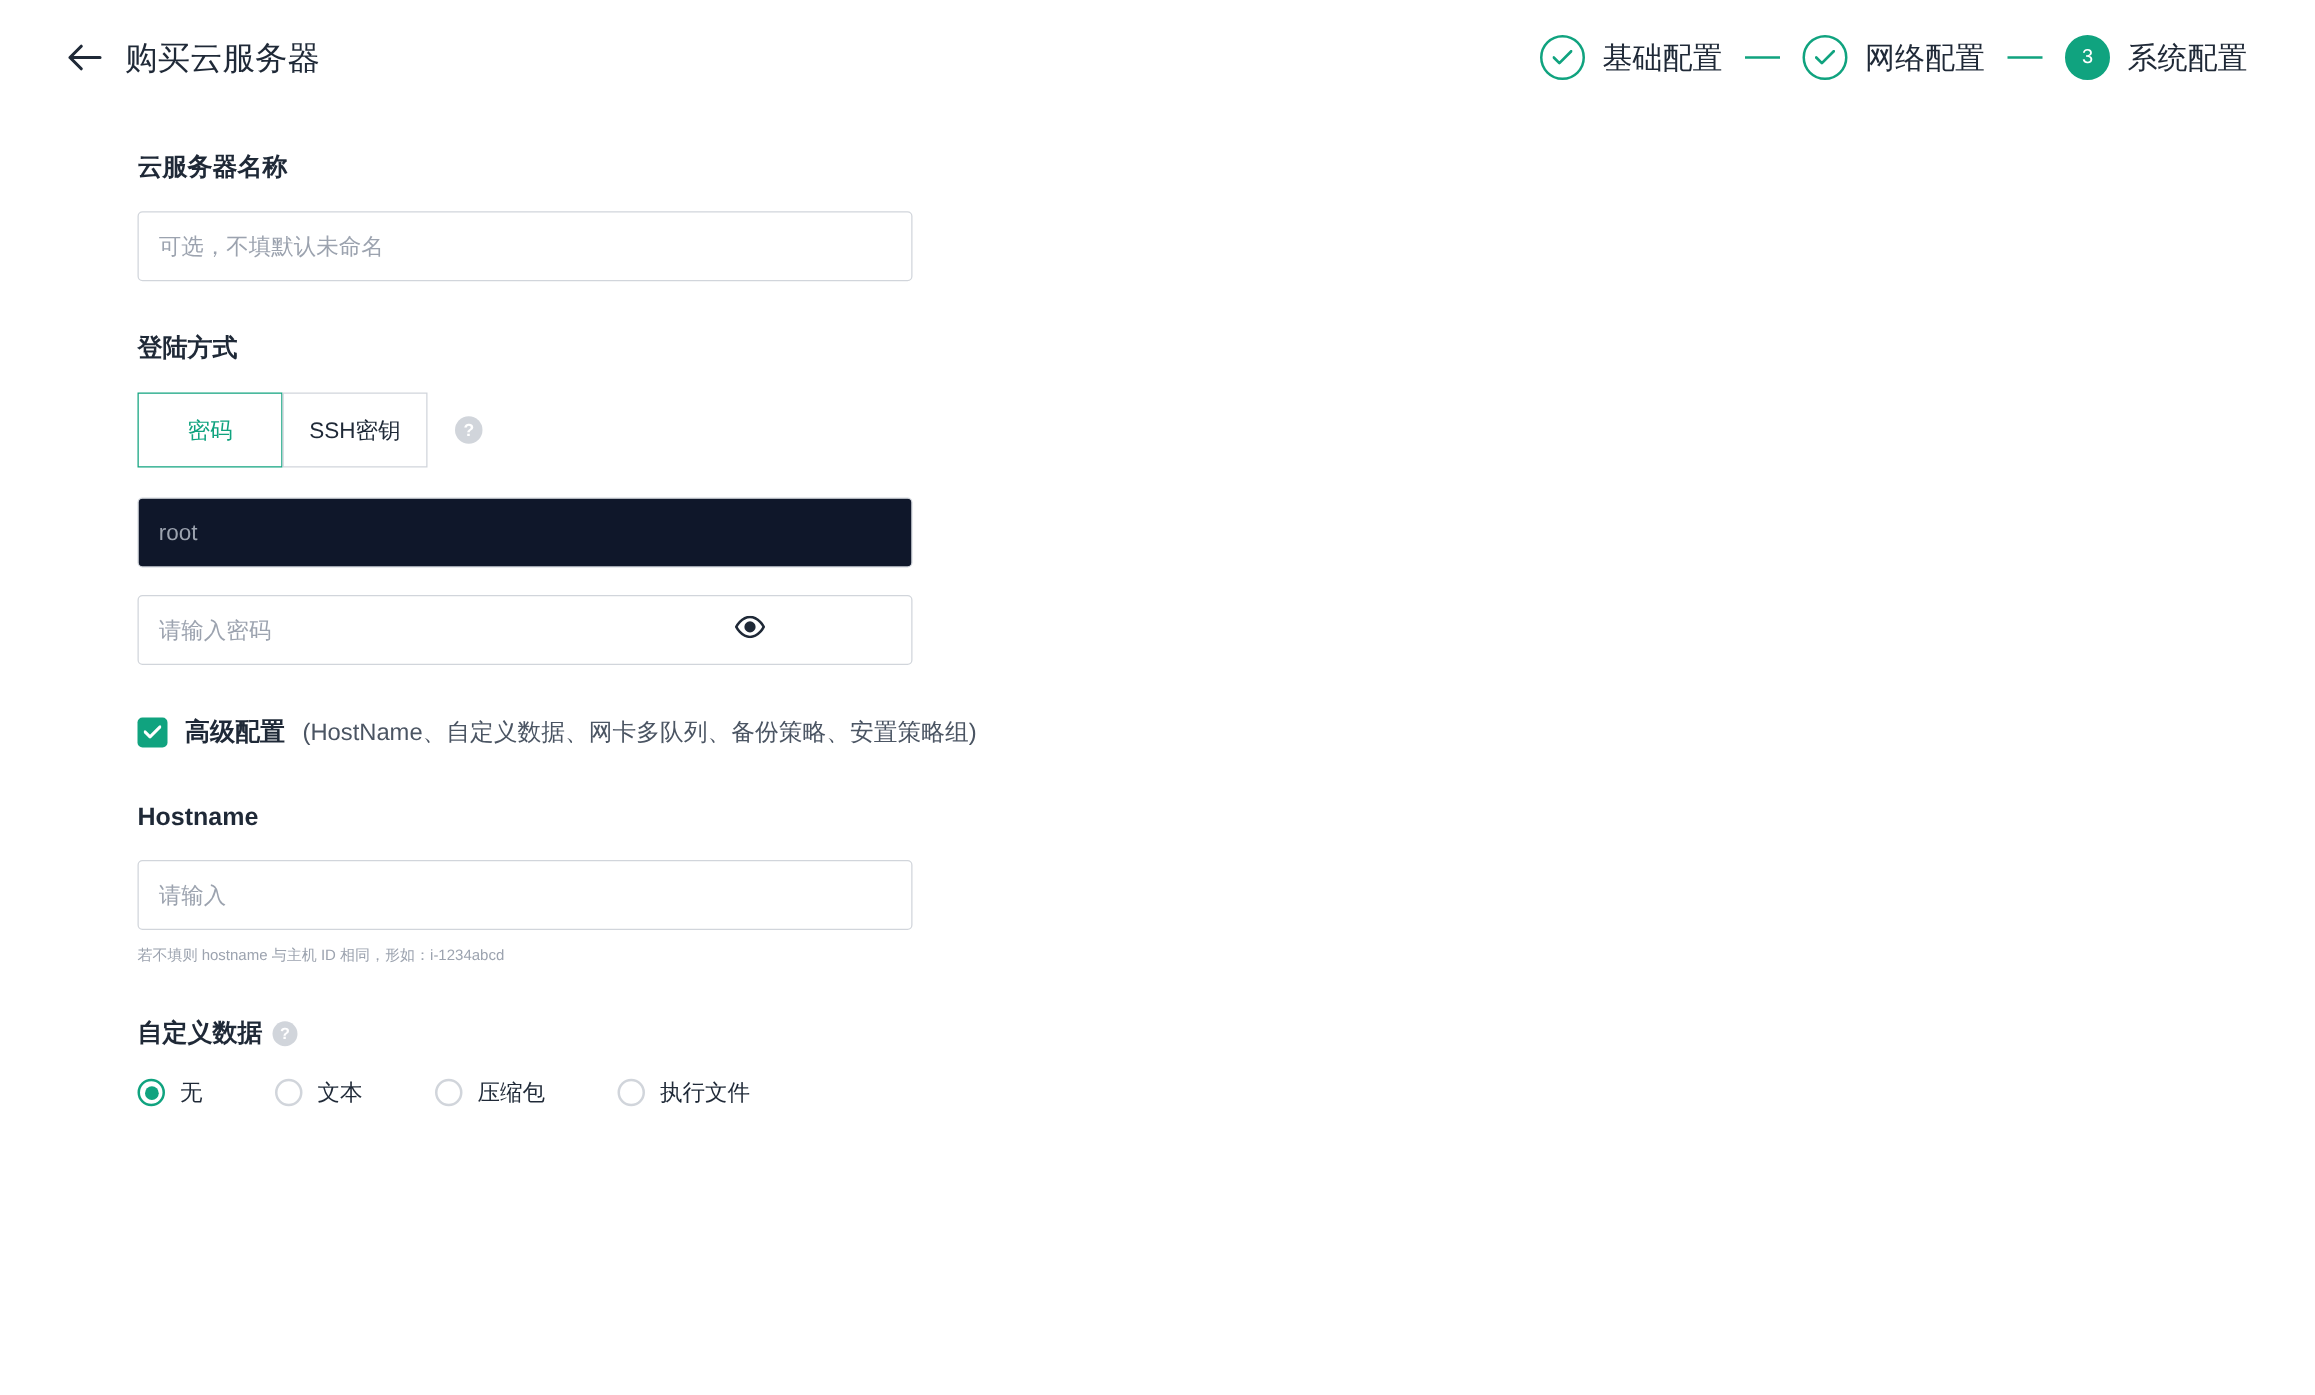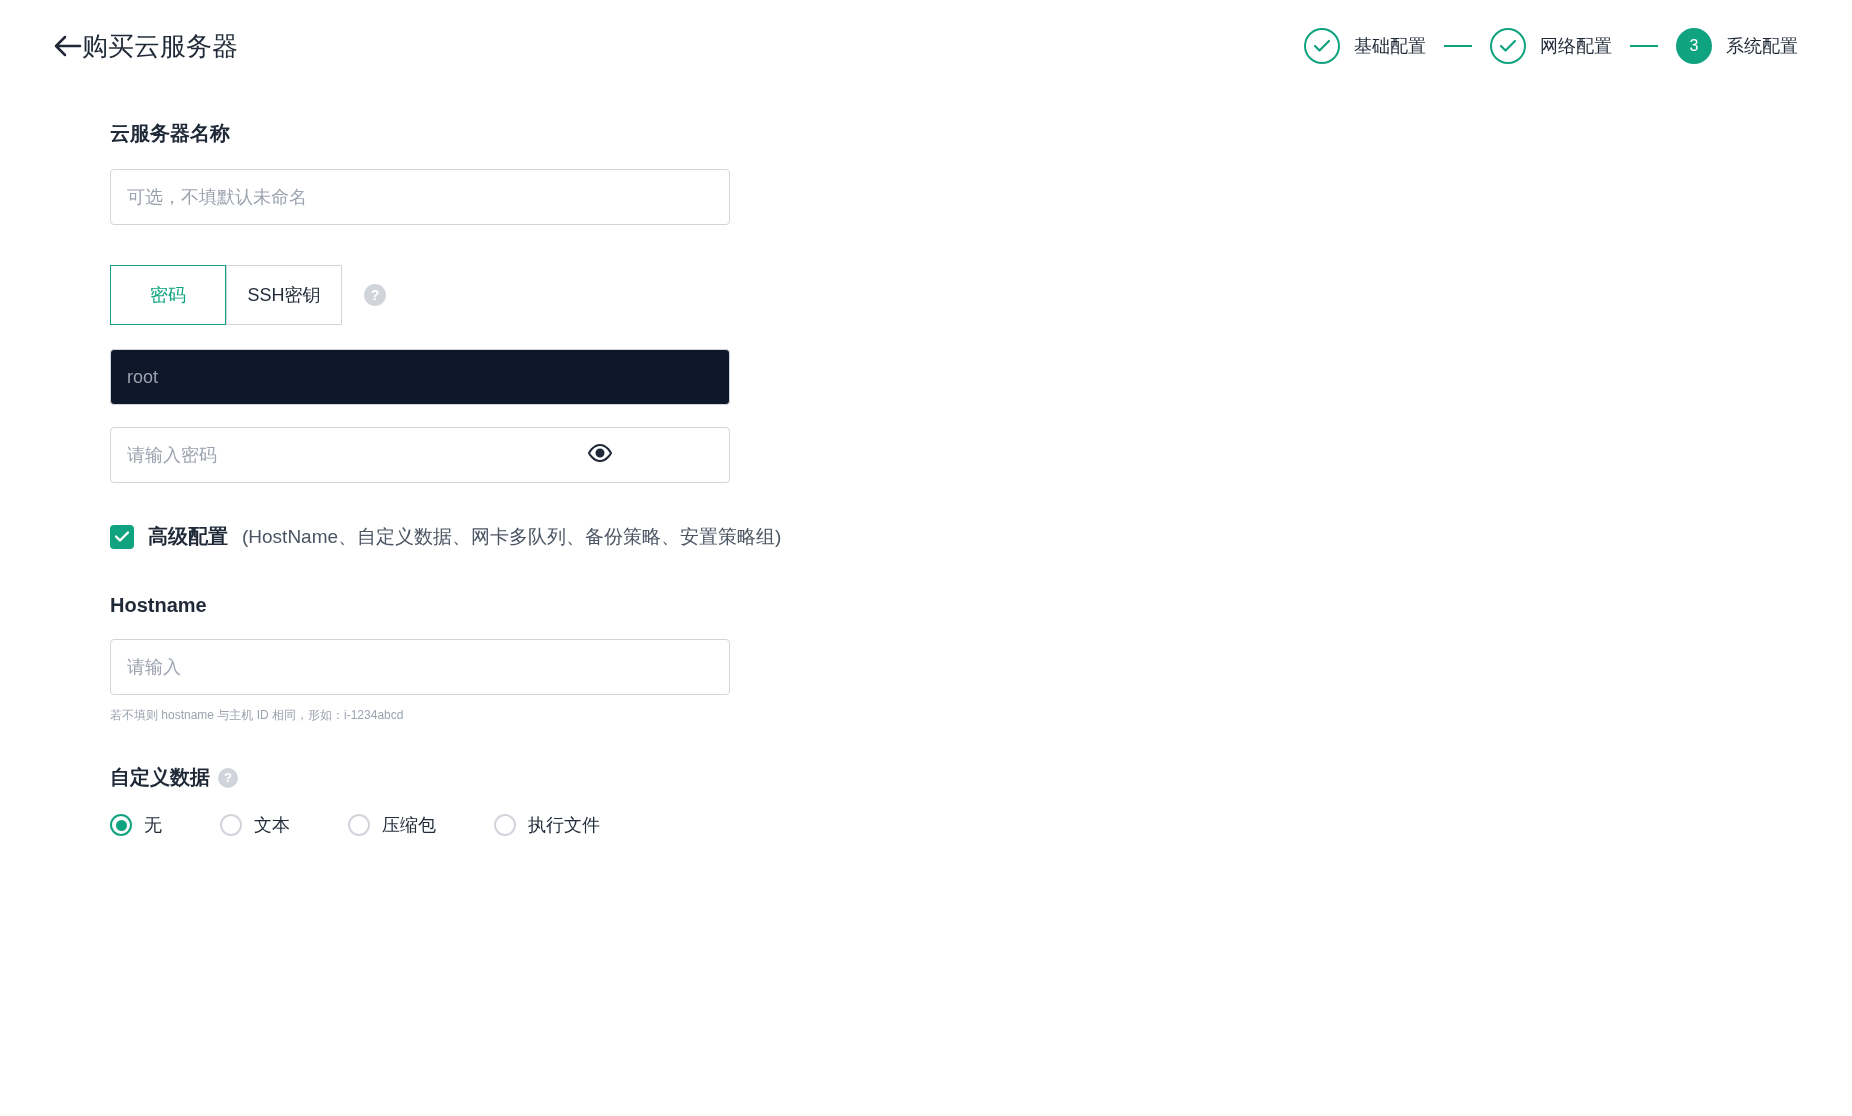--- a/index.html
+++ b/index.html
@@ -19,20 +19,21 @@
     }
     .header {
       display: flex;
       align-items: center;
       justify-content: space-between;
       margin-bottom: 56px;
     }
     .title-group {
       display: flex;
       align-items: center;
+      gap: 18px;
     }
     .back-arrow {
       width: 28px;
       height: 28px;
       cursor: pointer;
       display: flex;
       align-items: center;
       justify-content: center;
     }
     .page-title {
@@ -62,21 +63,21 @@
       background: #fff;
     }
     .step-circle.active {
       background: #10a37f;
       border-color: #10a37f;
       color: #fff;
       font-size: 16px;
       font-weight: 500;
     }
     .step-label {
-      font-size: 18px;
+      font-size: 24px;
       color: #1f2937;
       font-weight: 500;
     }
     .step-divider {
       width: 28px;
       height: 2px;
       background: #10a37f;
     }
     .form-content {
       padding-left: 56px;
@@ -285,20 +286,21 @@
   </div>
 
   <div class="form-content">
 
     <div class="form-section">
       <div class="section-label">云服务器名称</div>
       <input type="text" class="input-text" placeholder="可选，不填默认未命名" style="">
     </div>
 
     <div class="form-section">
+      <div class="section-label">登陆方式</div>
       <div class="tabs">
         <div class="tab active">密码</div>
         <div class="tab">SSH密钥</div>
         <span class="help-icon">?</span>
       </div>
       <div class="input-stack">
         <input type="text" class="input-text" disabled="" value="root" style="">
         <div class="password-wrapper">
           <input type="password" class="input-text" placeholder="请输入密码" style="">
           <span class="eye-icon">

